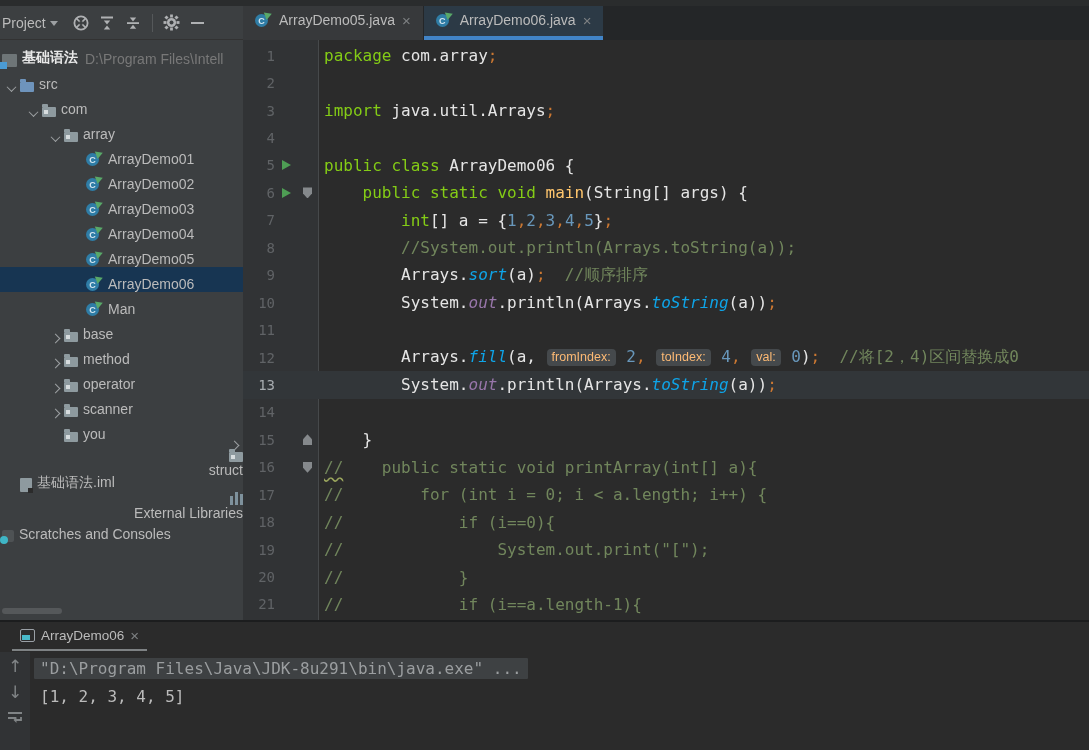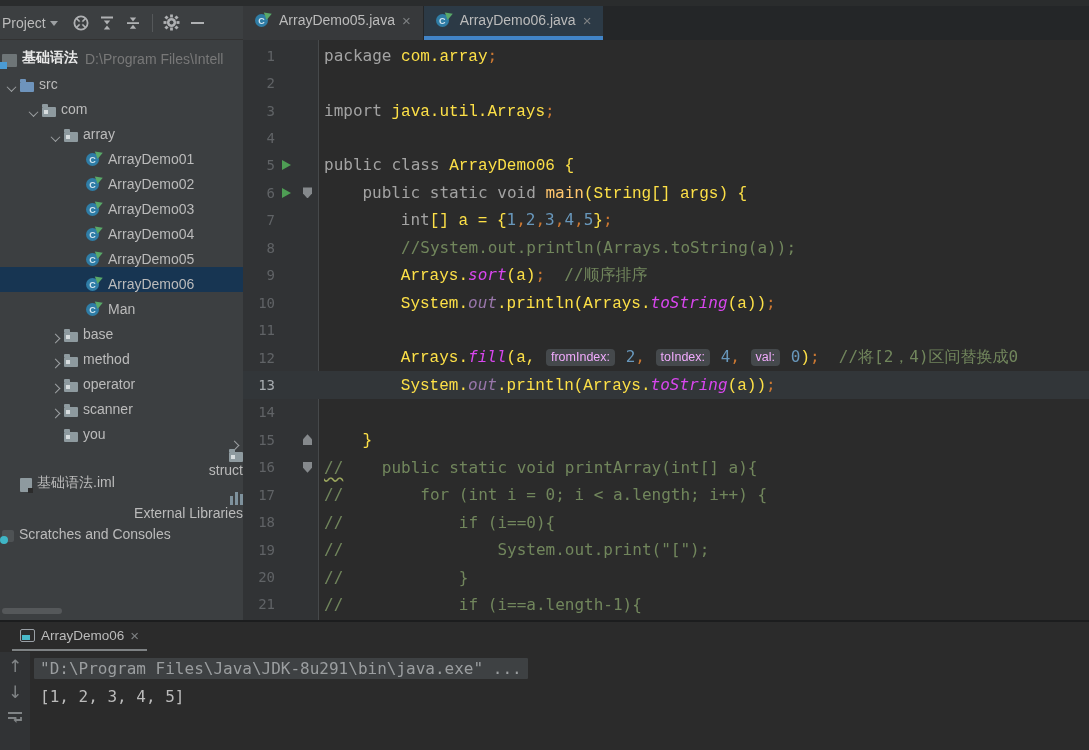--- a/index.html
+++ b/index.html
@@ -75,31 +75,31 @@
            font-family:"DejaVu Sans Mono", monospace; }
   .code-line.current .g-num { color:#A7ACB0; }
   .g-run { width:22px; display:flex; align-items:center; justify-content:center; flex:0 0 auto; }
   .run-tri { width:0; height:0; border-top:5.5px solid transparent; border-bottom:5.5px solid transparent;
              border-left:9px solid #4E9E54; }
   .g-fold { width:21px; display:flex; align-items:center; justify-content:center; flex:0 0 auto; }
   .fold-mark { width:9px; height:11px; background:#85898C; }
   .fold-mark.down { clip-path:polygon(0 0,100% 0,100% 55%,50% 100%,0 55%); }
   .fold-mark.up { clip-path:polygon(50% 0,100% 45%,100% 100%,0 100%,0 45%); }
   .code-text { padding-left:6px; }
-  .tok-kw  { color:#a3a3a3;text-align:center; }
-  .tok-id  { color:#fde047;font-family:Liberation Mono, monospace; }
+  .tok-kw  { color:#84cc16;text-align:center; }
+  .tok-id  { color:#e5e5e5; }
   .tok-num { color:#6897BB; }
   .tok-pun { color:#CC7832; }
   .tok-cmt { color:#71865C; }
   .tok-cmtsq { color:#71865C; text-decoration:underline; text-decoration-style:wavy;
                text-decoration-color:#9AA55C; text-underline-offset:4px; }
   .tok-fld { color:#9876AA; font-style:italic; }
   .tok-mtd { color:#FFC66D; }
-  .tok-sm  { color:#d946ef; font-style:italic; }
-  .tok-hint { display:inline-block; background:#45494C; color:#f0abfc; border-radius:4px;
+  .tok-sm  { color:#0ea5e9; font-style:italic; }
+  .tok-hint { display:inline-block; background:#45494C; color:#fdba74; border-radius:4px;
               padding:0 5px; font:12.5px "Liberation Sans", sans-serif; line-height:17px;
               vertical-align:middle; margin:0 1px; }
 
   
   .divider { position:absolute; left:0; top:620px; width:1089px; height:2px; background:#1C1D1E; }
   .console { position:absolute; left:0; top:622px; width:1089px; height:128px; background:#2B2B2B; }
   .console-header { position:absolute; left:0; top:0; width:100%; height:30px; display:flex; align-items:center; }
   .ctab { display:inline-flex; align-items:center; gap:6px; margin-left:12px; padding:5px 8px 6px 8px;
           border-bottom:2px solid #7E8284; }
   .ctab-label { color:#BBBBBB; font-size:13.5px; }

